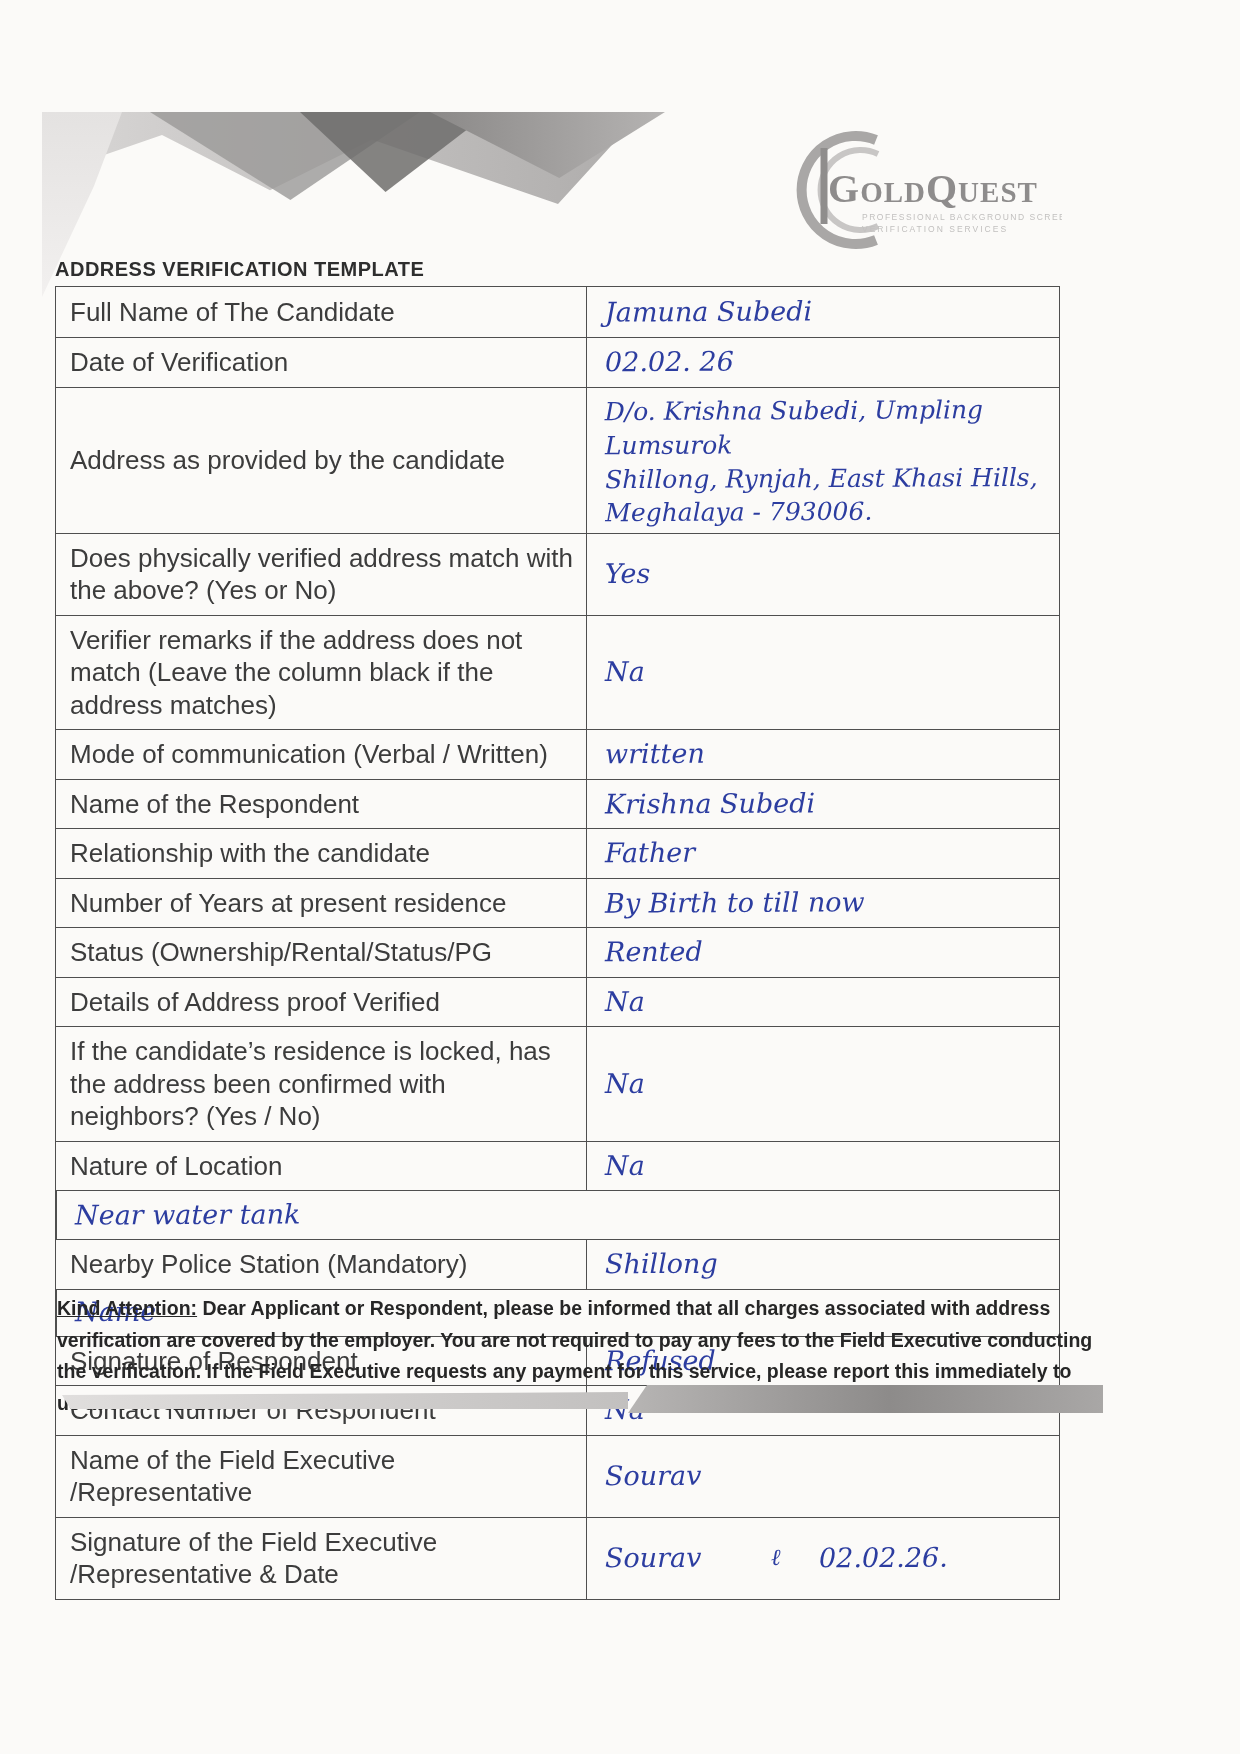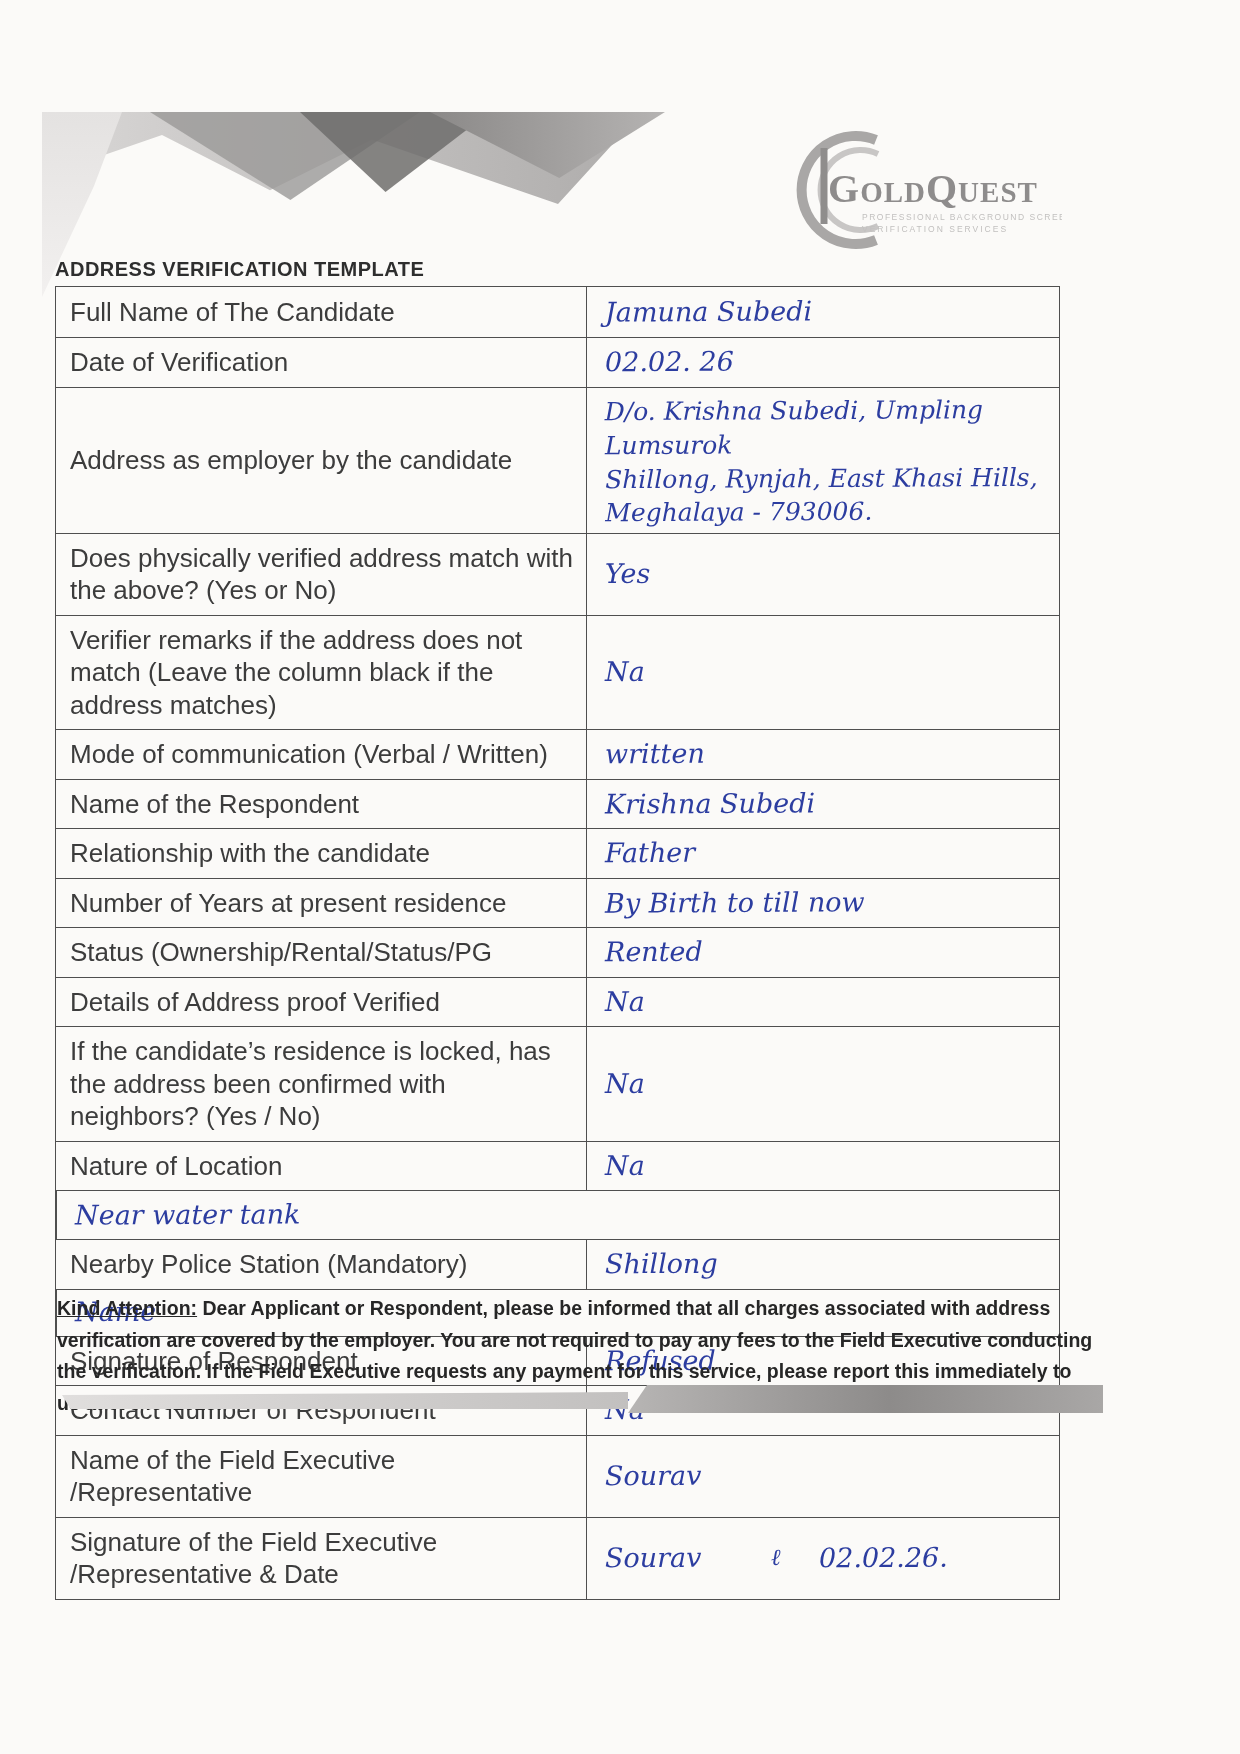--- a/index.html
+++ b/index.html
@@ -113,21 +113,21 @@
   </div>
 
   <div class="row" style="min-height:48px">
     <div class="cell-label">Date of Verification</div>
     <div class="cell-value">
         <span class="hand">02.02. 26</span>
       </div>
   </div>
 
   <div class="row" style="min-height:120px">
-    <div class="cell-label">Address as employer by the candidate</div>
+    <div class="cell-label">Address as provided by the candidate</div>
     <div class="cell-value top">
         <span class="hand small">D/o. Krishna Subedi, Umpling Lumsurok
 Shillong, Rynjah, East Khasi Hills,
 Meghalaya - 793006.</span>
       </div>
   </div>
 
   <div class="row" style="min-height:58px">
     <div class="cell-label">Does physically verified address match with the above? (Yes or No)</div>
     <div class="cell-value">

